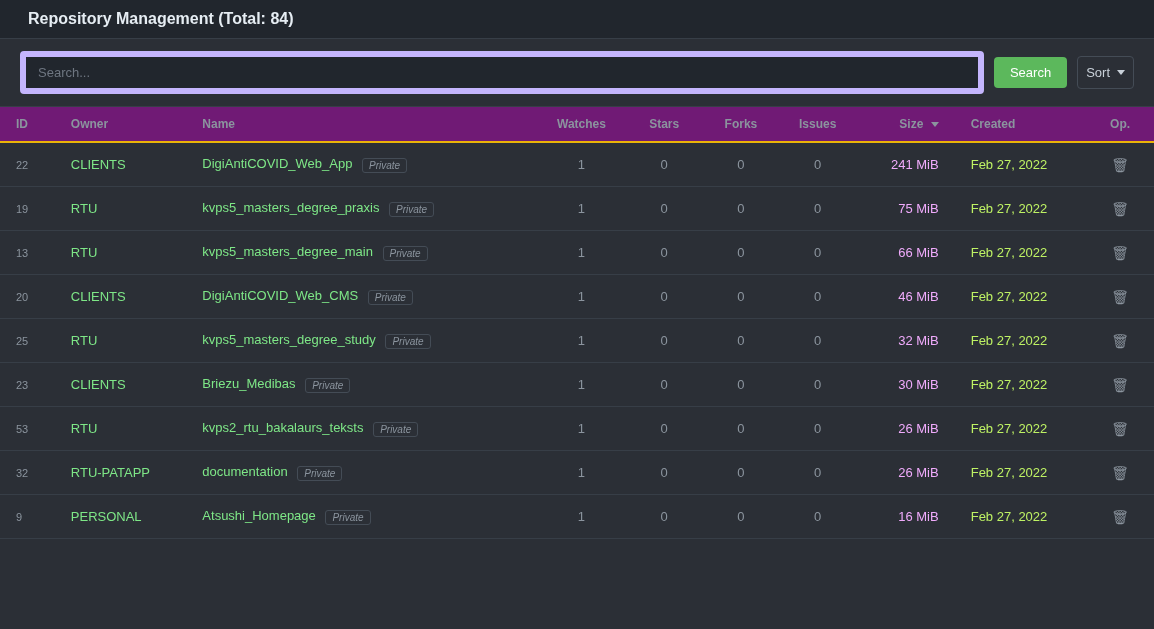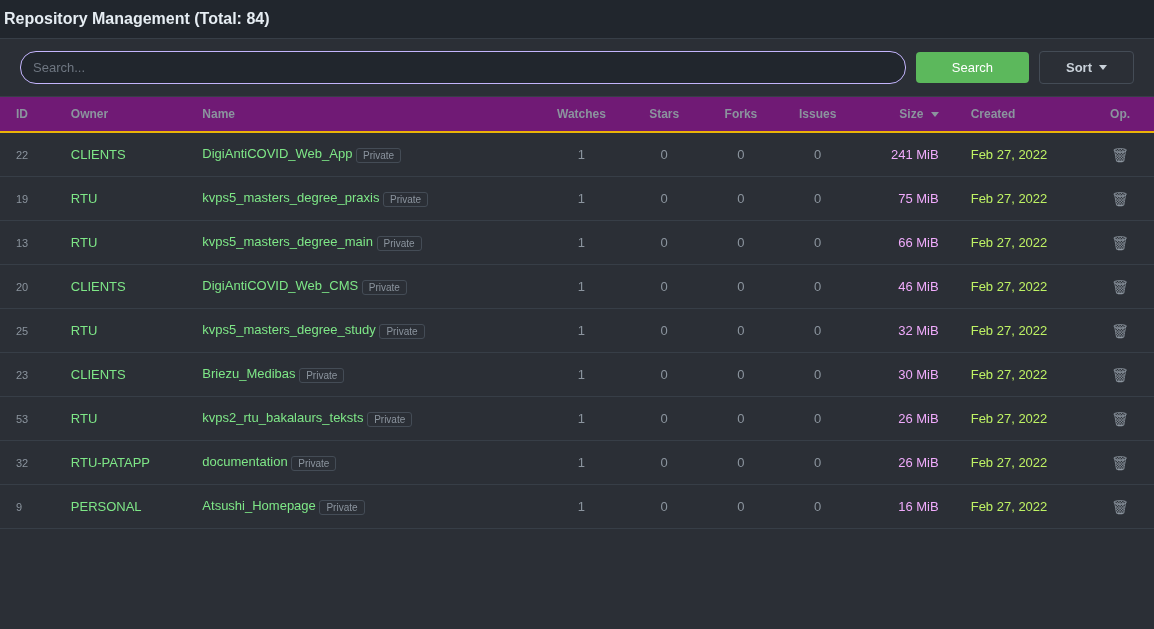--- a/index.html
+++ b/index.html
@@ -11,21 +11,21 @@
     }
     .app-container {
       width: 1154px;
       min-height: 629px;
       background: #2b2f36;
       overflow: hidden;
     }
     
     .header {
       background: #21262d;
-      padding: 10px 4px;
+      padding: 10px 28px;
       display: flex;
       align-items: center;
       justify-content: space-between;
       border-bottom: 1px solid #373e47;
     }
     .header-title {
       color: #e6edf3;
       font-size: 16px;
       font-weight: 600;
     }
@@ -45,52 +45,51 @@
       background: #2b2f36;
       padding: 12px 20px;
       display: flex;
       align-items: center;
       gap: 10px;
       border-bottom: 1px solid #373e47;
     }
     .search-input {
       flex: 1;
       background: #21262d;
-      border: 1px solid #c4b5fd;
-      border-radius: 16px;
+      border: 6px solid #c4b5fd;
+      border-radius: 4px;
       padding: 8px 12px;
       color: #c9d1d9;
       font-size: 13px;
       outline: none;
     }
     .search-input::placeholder { color: #6e7681; }
     .search-btn {
       background: #5cb85c;
       color: #fff;
       border: none;
-      padding: 8px 36px;
+      padding: 8px 16px;
       border-radius: 4px;
       cursor: pointer;
       font-size: 13px;
       font-weight: 500;
       white-space: nowrap;
     }
     .sort-btn {
       background: transparent;
       color: #c9d1d9;
       border: 1px solid #444c56;
-      padding: 8px 26px;
+      padding: 8px 8px;
       border-radius: 4px;
       cursor: pointer;
       font-size: 13px;
       display: flex;
       align-items: center;
       gap: 4px;
       white-space: nowrap;
-      font-weight: bold;
     }
     .sort-caret {
       display: inline-block;
       width: 0;
       height: 0;
       border-left: 4px solid transparent;
       border-right: 4px solid transparent;
       border-top: 5px solid #c9d1d9;
       margin-left: 3px;
     }
@@ -154,21 +153,23 @@
       text-decoration: none;
     }
     .private-badge {
       display: inline-block;
       background: transparent;
       border: 1px solid #444c56;
       border-radius: 3px;
       padding: 1px 6px;
       font-size: 10px;
       color: #8b949e;
+      margin-left: 6px;
       vertical-align: middle;
+      font-style: italic;
     }
     td.num-cell {
       color: #8b949e;
       text-align: center;
     }
     td.size-cell {
       color: #f0abfc;
       text-align: right;
     }
     td.created-cell {

